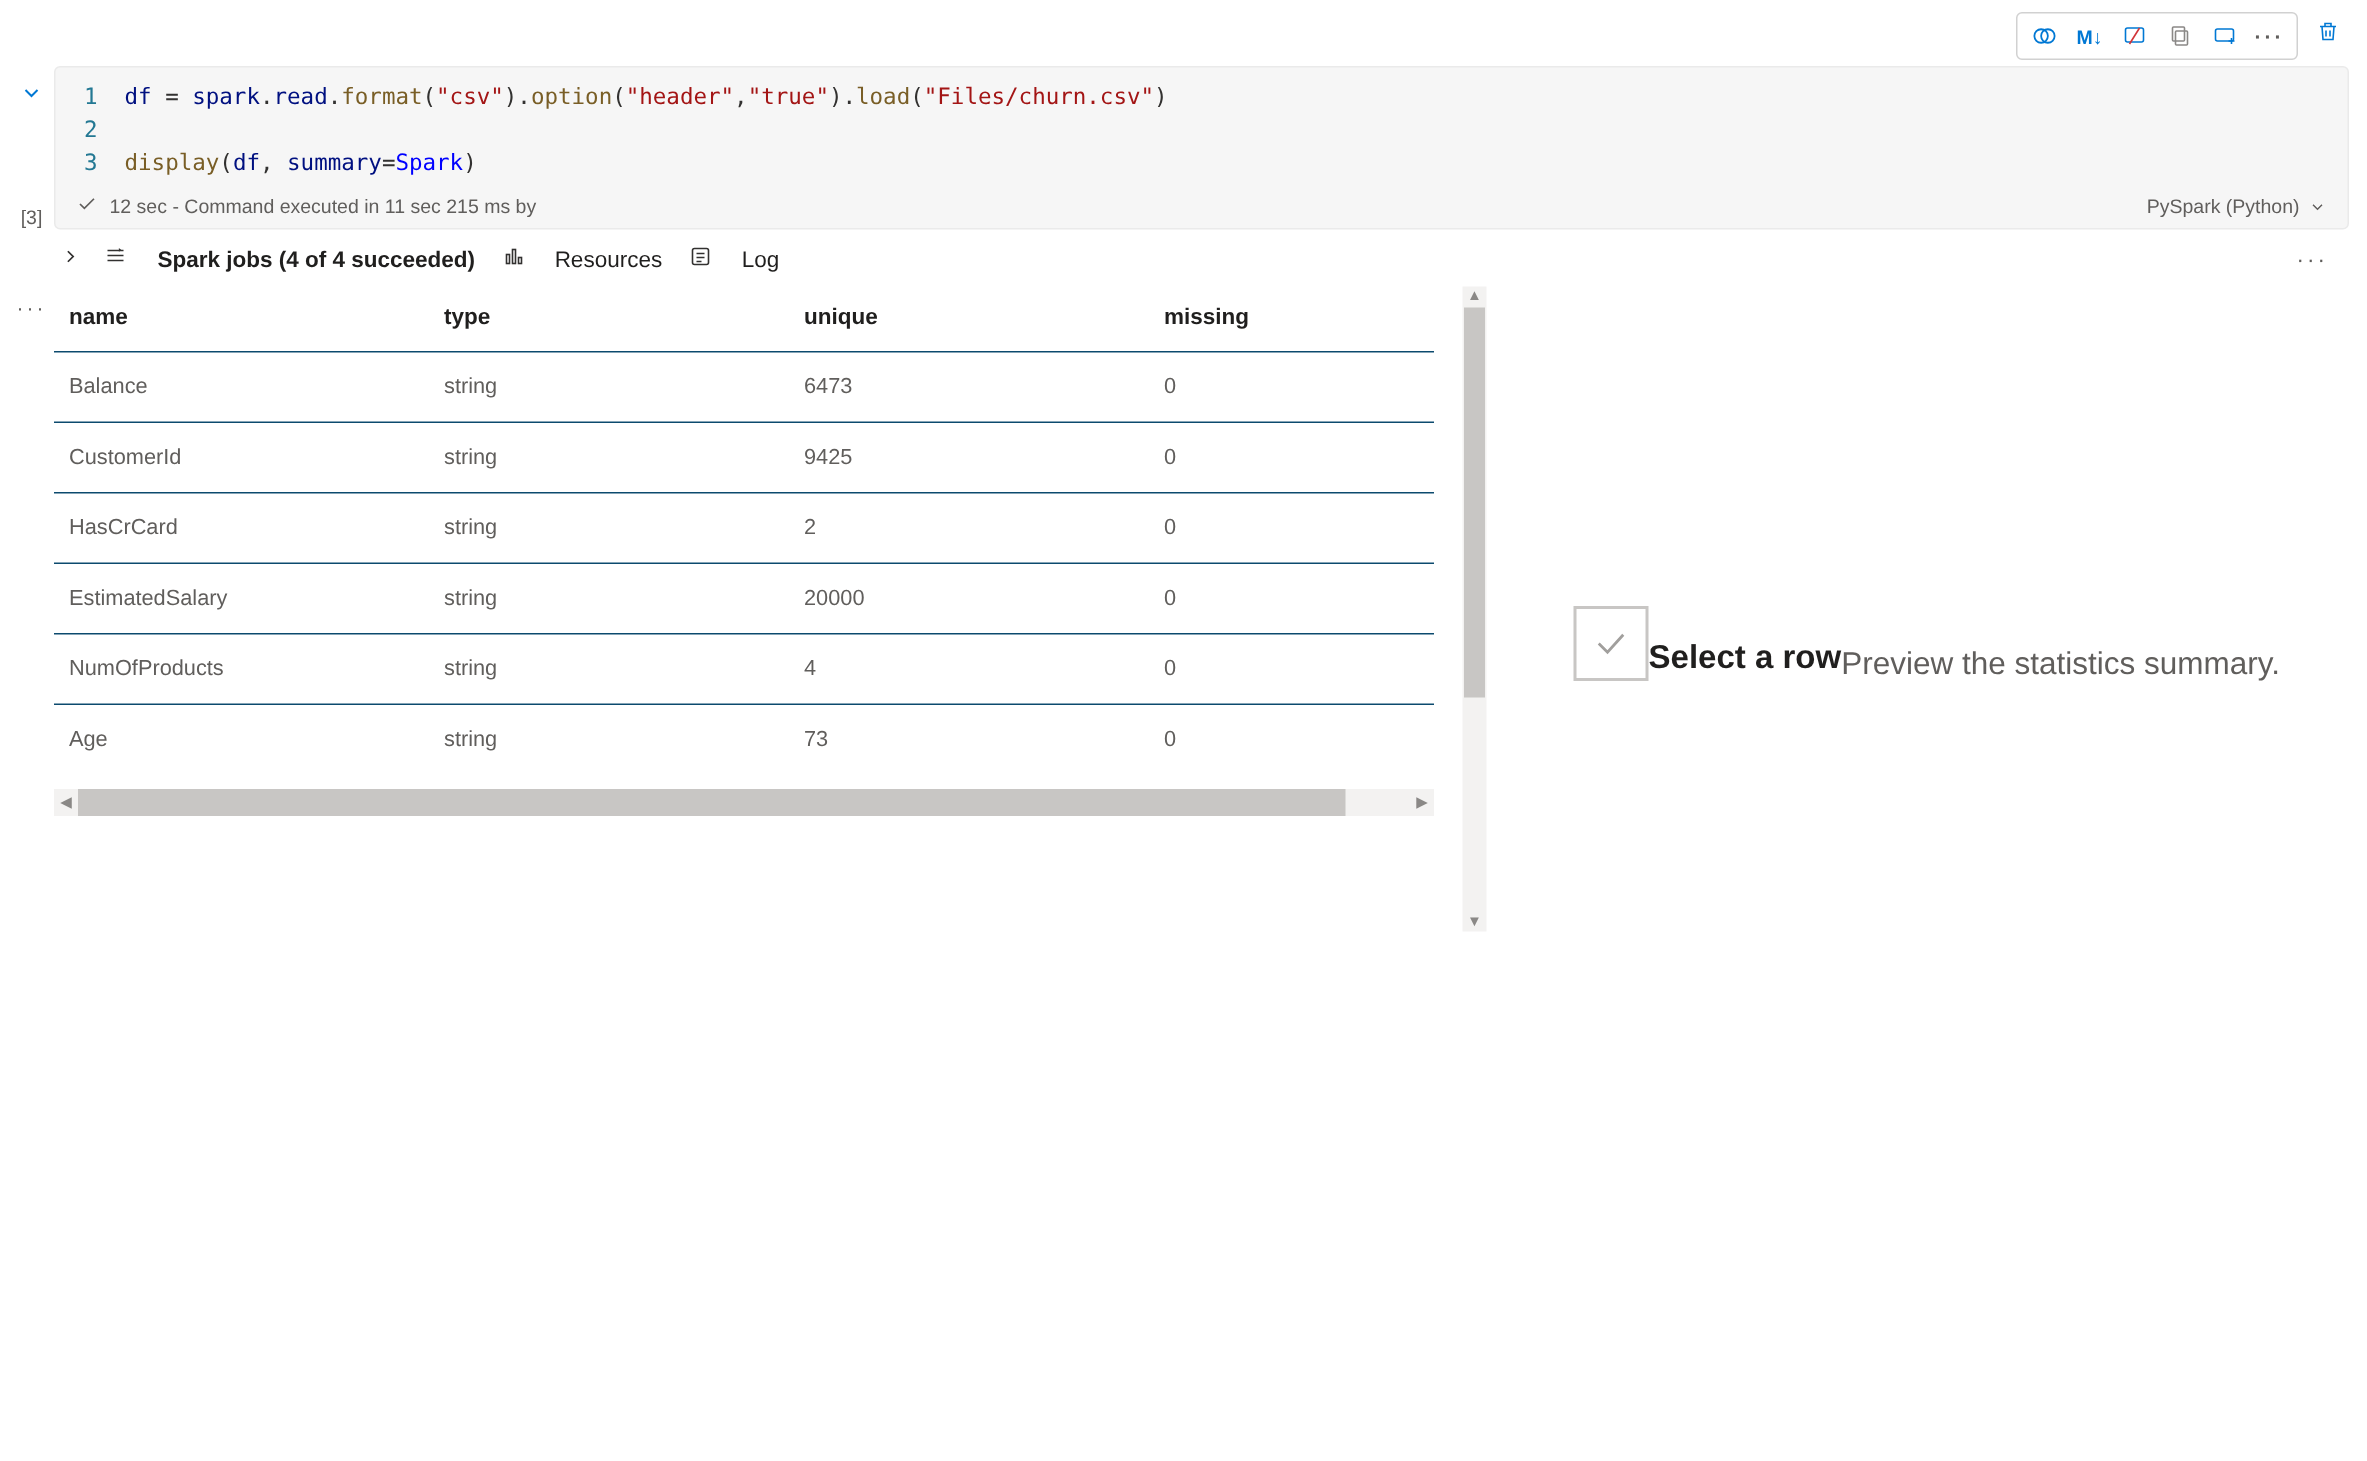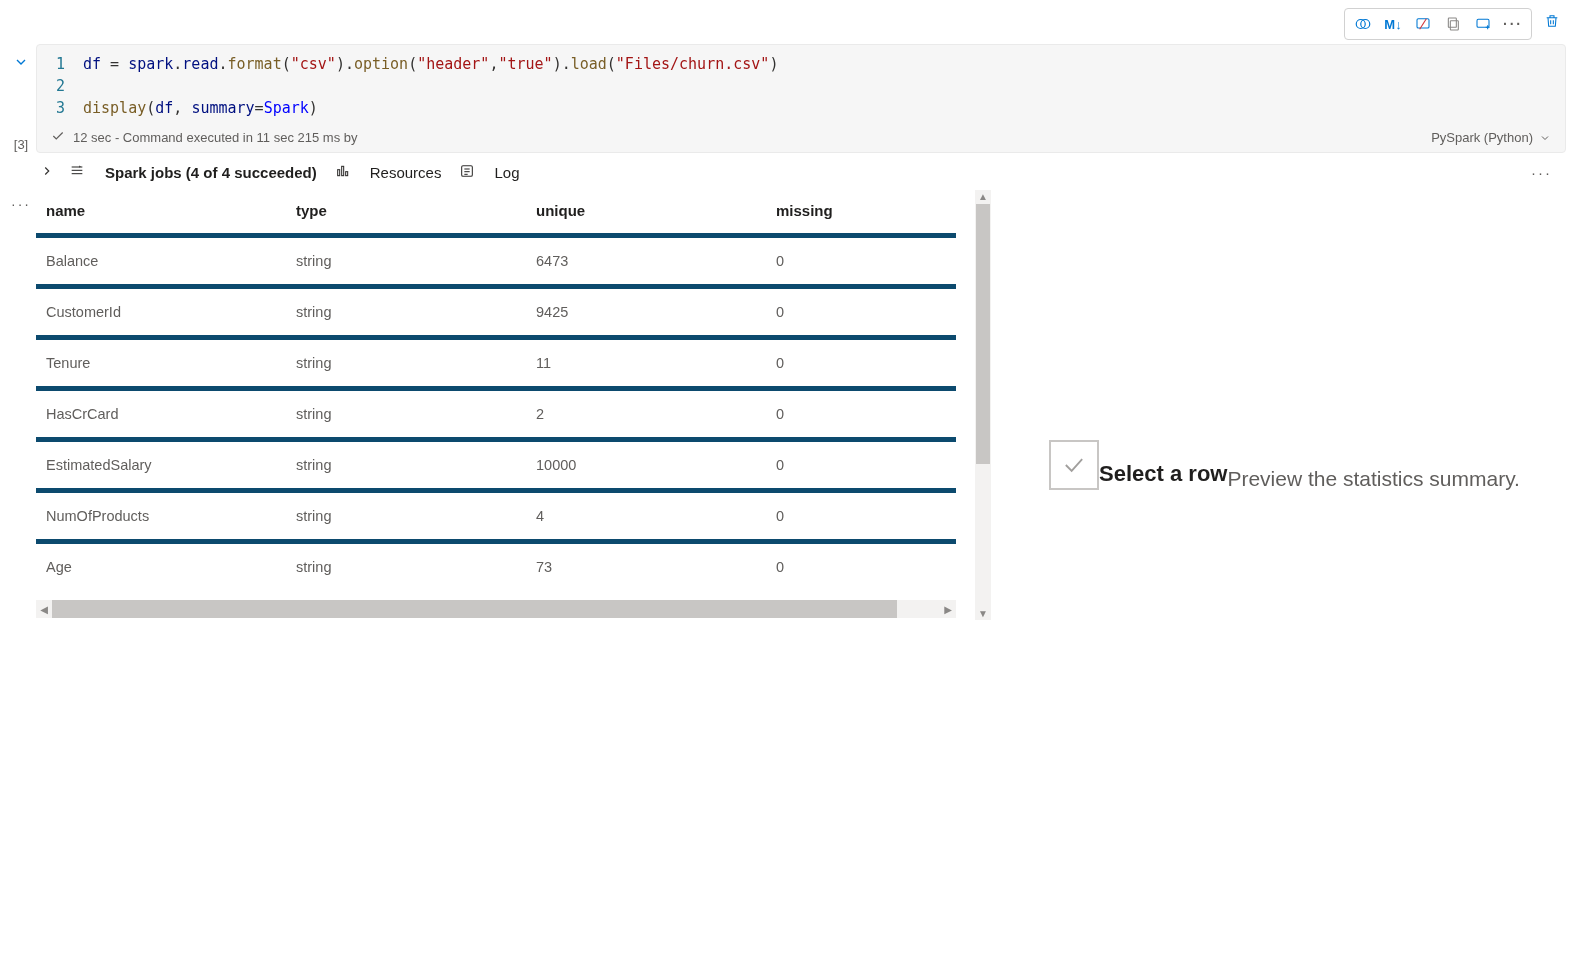--- a/index.html
+++ b/index.html
@@ -150,21 +150,21 @@
     }
     .summary-table th {
       text-align: left;
       padding: 12px 10px 14px 10px;
       font-weight: 600;
       font-size: 15px;
       color: #201f1e;
     }
     .summary-table td {
       padding: 15px 10px;
-      border-top: 5px solid #0c4a6e;
+      border-top: 1px solid #0c4a6e;
       color: #605e5c;
       font-size: 14.5px;
     }
     .summary-table th:nth-child(1), .summary-table td:nth-child(1){ width: 250px; }
     .summary-table th:nth-child(2), .summary-table td:nth-child(2){ width: 240px; }
     .summary-table th:nth-child(3), .summary-table td:nth-child(3){ width: 240px; }
 
     .vscroll {
       position: absolute;
       right: 0;
@@ -380,35 +380,29 @@
             <td>6473</td>
             <td>0</td>
           </tr>
           <tr>
             <td>CustomerId</td>
             <td>string</td>
             <td>9425</td>
             <td>0</td>
           </tr>
           <tr>
-            <td>Tenure</td>
-            <td>string</td>
-            <td>11</td>
-            <td>0</td>
-          </tr>
-          <tr>
             <td>HasCrCard</td>
             <td>string</td>
             <td>2</td>
             <td>0</td>
           </tr>
           <tr>
             <td>EstimatedSalary</td>
             <td>string</td>
-            <td>10000</td>
+            <td>20000</td>
             <td>0</td>
           </tr>
           <tr>
             <td>NumOfProducts</td>
             <td>string</td>
             <td>4</td>
             <td>0</td>
           </tr>
           <tr>
             <td>Age</td>

